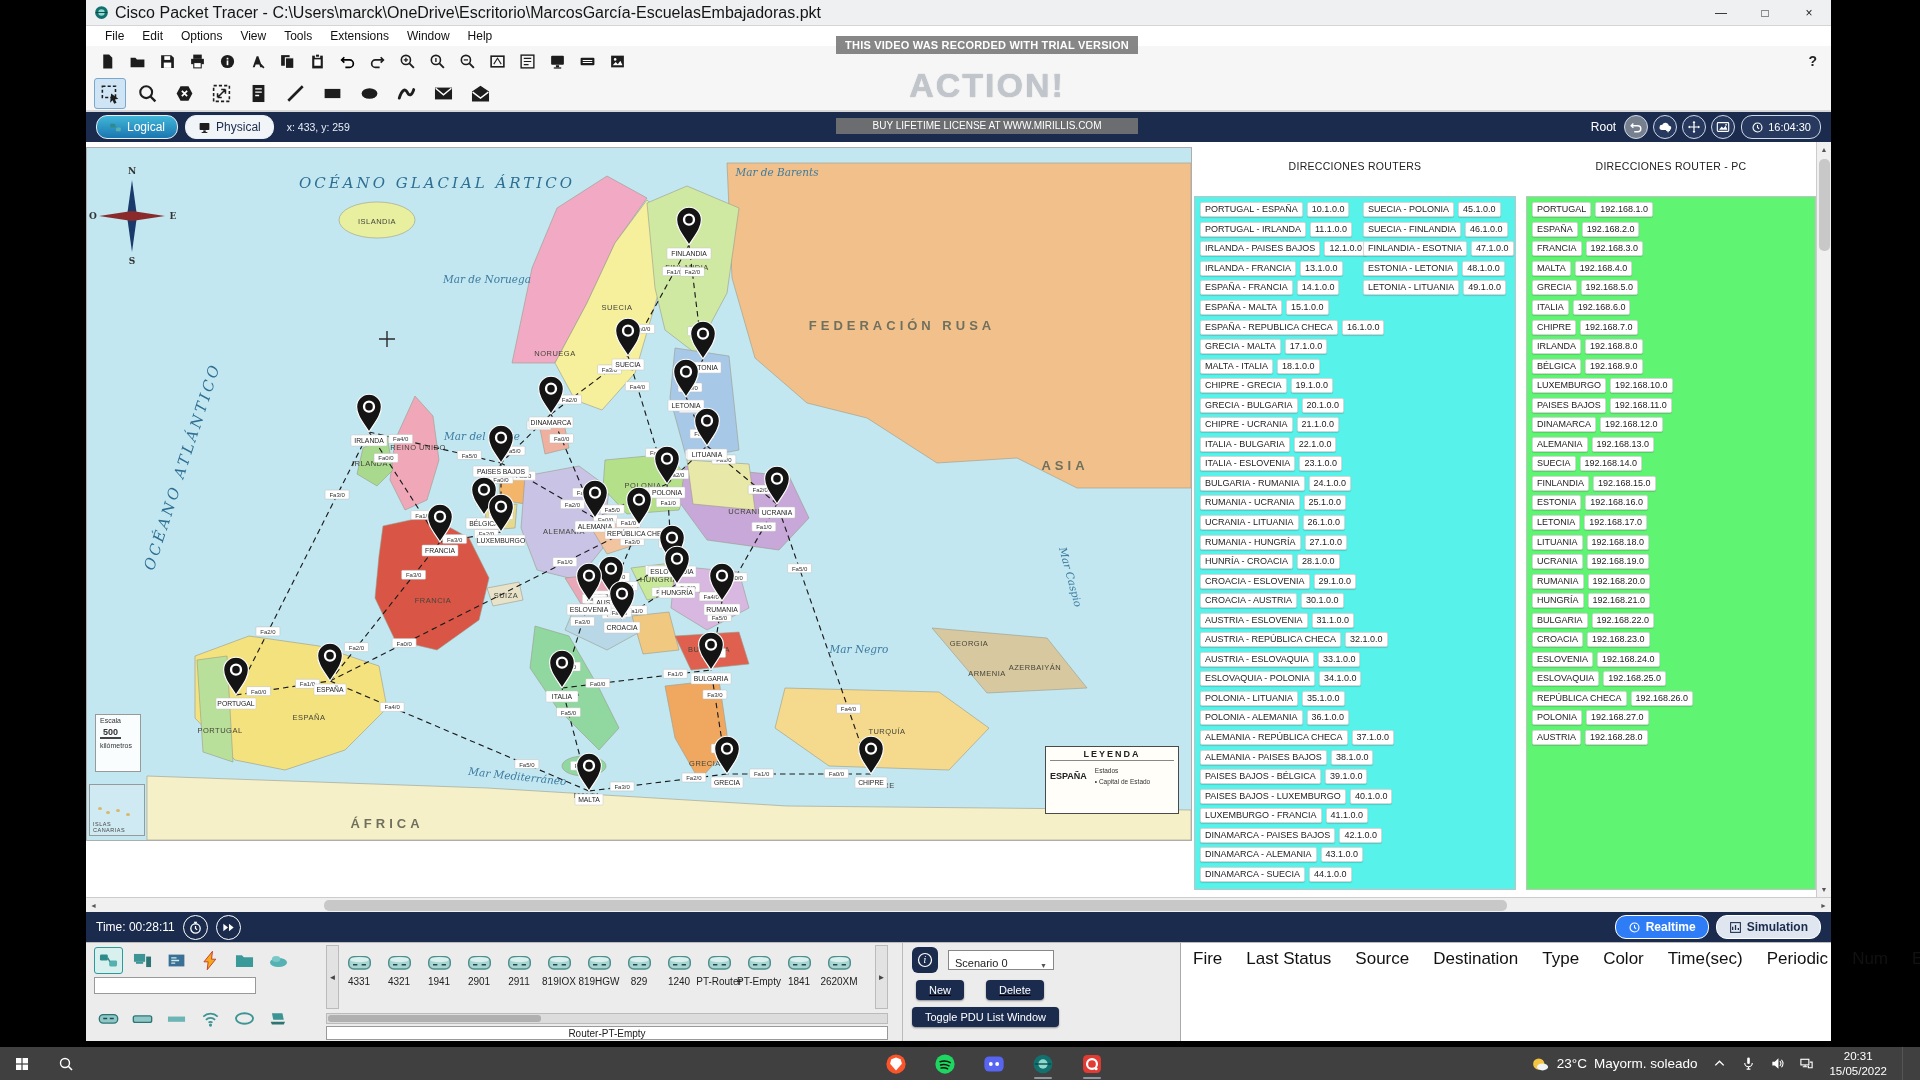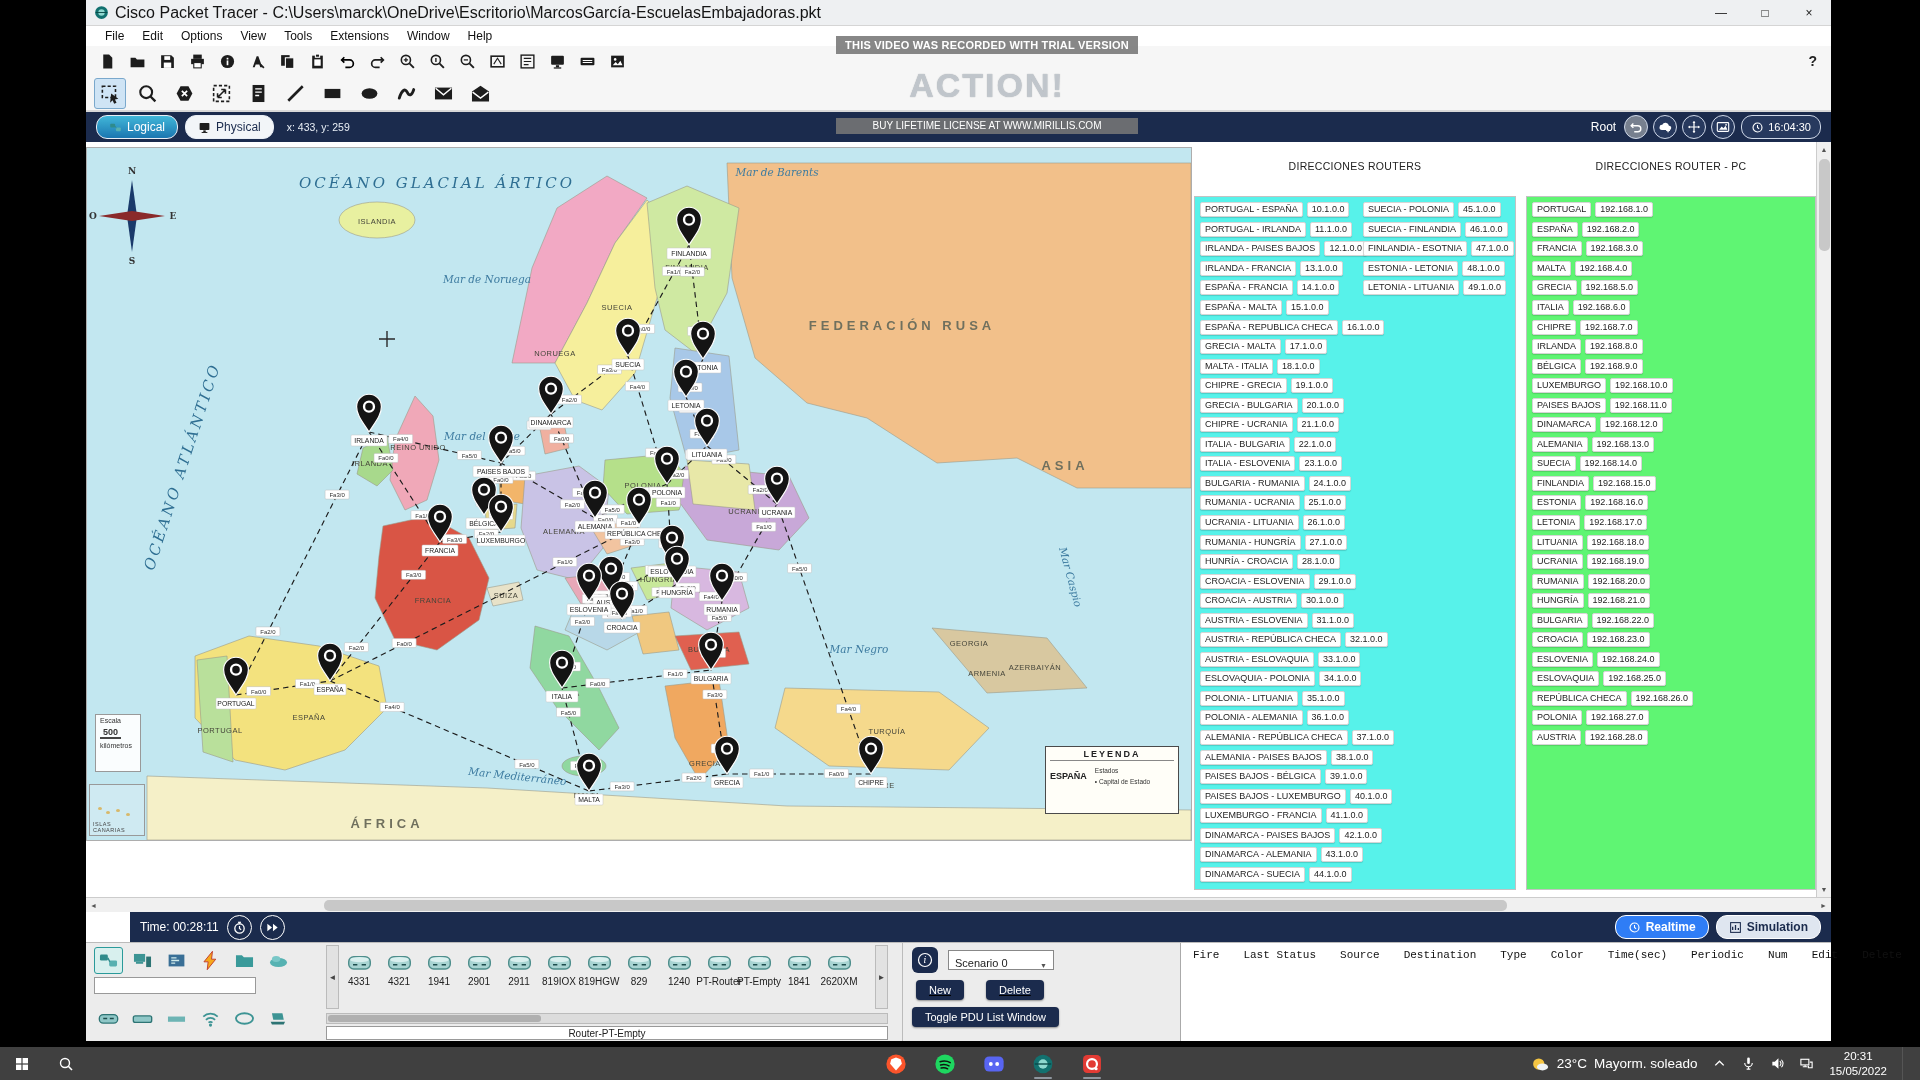--- a/index.html
+++ b/index.html
@@ -69,21 +69,21 @@
   .vscroll{position:absolute;right:0;top:0;width:15px;height:755px;background:#f0f0f0;border-left:1px solid #ccc;box-sizing:border-box;}
   .varrow{height:15px;display:flex;align-items:center;justify-content:center;font-size:7px;color:#555;}
   .varrow.bottom{position:absolute;bottom:0;width:100%;}
   .vthumb{position:absolute;left:1.5px;top:17px;width:11px;height:92px;background:#c8c8c8;border-radius:5px;}
   
   .hscroll{height:15px;background:#f0f0f0;border-top:1px solid #ccc;display:flex;align-items:center;box-sizing:border-box;}
   .harrow{width:15px;height:100%;display:flex;align-items:center;justify-content:center;font-size:7px;color:#555;}
   .htrack{flex:1;position:relative;height:100%;}
   .hthumb{position:absolute;left:13%;top:1.5px;height:11px;width:69%;background:#c8c8c8;border-radius:5px;}
   
-  .timebar{height:30px;background:#1b2b4d;display:flex;align-items:center;color:#fff;padding:0 10px;gap:8px;box-sizing:border-box;margin-left:44px;}
+  .timebar{height:30px;background:#1b2b4d;display:flex;align-items:center;color:#fff;padding:0 10px;gap:8px;box-sizing:border-box;}
   .time-label{font-size:12px;}
   .circlebtn{width:23px;height:23px;border:1.5px solid #fff;border-radius:50%;display:flex;align-items:center;justify-content:center;color:#fff;}
   .circlebtn .ico{width:15px;height:15px;}
   .mode-pills{margin-left:auto;display:flex;gap:7px;}
   .pill{height:22px;border-radius:11px;border:1px solid #fff;display:flex;align-items:center;gap:5px;padding:0 12px;font-size:12px;font-weight:bold;}
   .pill .ico{width:13px;height:13px;}
   .pill.realtime{background:#2f7df6;color:#fff;}
   .pill.simulation{background:#dfe6f0;color:#1b2b4d;}
   
   .palette{height:99px;background:#ececec;border-top:1px solid #bbb;position:relative;box-sizing:border-box;}
@@ -106,21 +106,21 @@
   .scenario{position:absolute;left:826px;top:4px;width:265px;}
   .sc-row{display:flex;align-items:center;gap:10px;}
   .ibtn{width:26px;height:26px;background:#1b2b4d;border-radius:6px;display:flex;align-items:center;justify-content:center;}
   .ibtn .ico{width:16px;height:16px;}
   .sc-select{width:106px;height:20px;background:#fff;border:1px solid #888;font-size:11px;color:#222;display:flex;align-items:flex-end;justify-content:space-between;padding:0 6px;box-sizing:border-box;}
   .sc-select .chev{font-size:7px;color:#555;}
   .navybtn{height:20px;background:#1b2b4d;color:#fff;font-size:11px;border-radius:4px;display:flex;align-items:center;justify-content:center;padding:0 13px;box-shadow:0 1px 2px rgba(0,0,0,.4);}
   .sc-r2{margin-top:7px;margin-left:4px;gap:22px;text-decoration:underline;}
   .sc-r3{margin-top:7px;}
   .pdu{position:absolute;left:1094px;top:0;right:0;bottom:0;background:#fff;border-left:1px solid #aaa;padding:6px 0 0 12px;box-sizing:border-box;}
-  .pdu-headers{display:flex;font-size:11px;color:#111;font-family:Liberation Mono, monospace;}
+  .pdu-headers{display:flex;font-size:17px;color:#111;}
   .pdu-h{margin-right:24px;white-space:nowrap;}
   
   .trial{position:absolute;left:836px;top:36px;width:302px;text-align:center;z-index:60;}
   .trial-top{background:rgba(118,118,118,.88);color:#fff;font-size:11px;font-weight:bold;height:18px;line-height:18px;letter-spacing:.2px;}
   .trial-mid{font-size:34px;font-weight:bold;color:rgba(200,206,212,.85);letter-spacing:2px;line-height:62px;height:64px;text-shadow:0 0 1px rgba(120,126,132,.8);}
   .trial-bot{background:rgba(118,118,118,.88);color:#fff;font-size:10px;height:16px;line-height:16px;}
   
   .taskbar{position:absolute;left:0;top:1047px;width:1920px;height:33px;background:#404040;display:flex;align-items:center;color:#fff;}
   .tb-btn{width:44px;height:100%;display:flex;align-items:center;justify-content:center;}
   .tb-btn .ico{width:16px;height:16px;}

